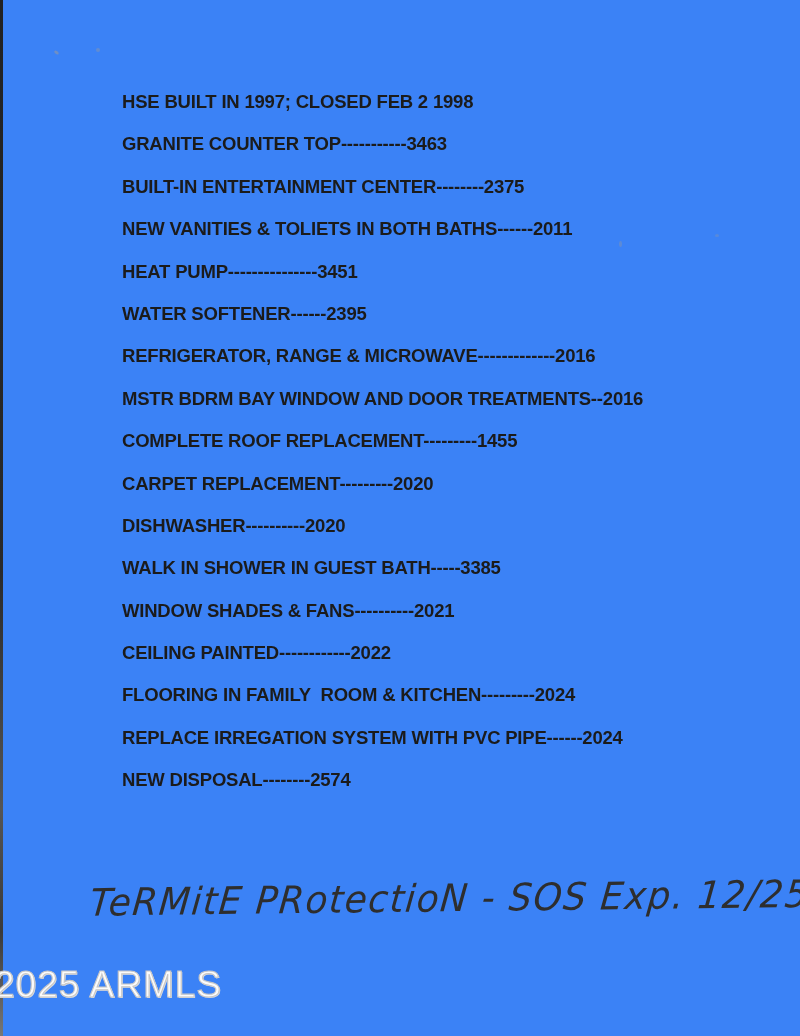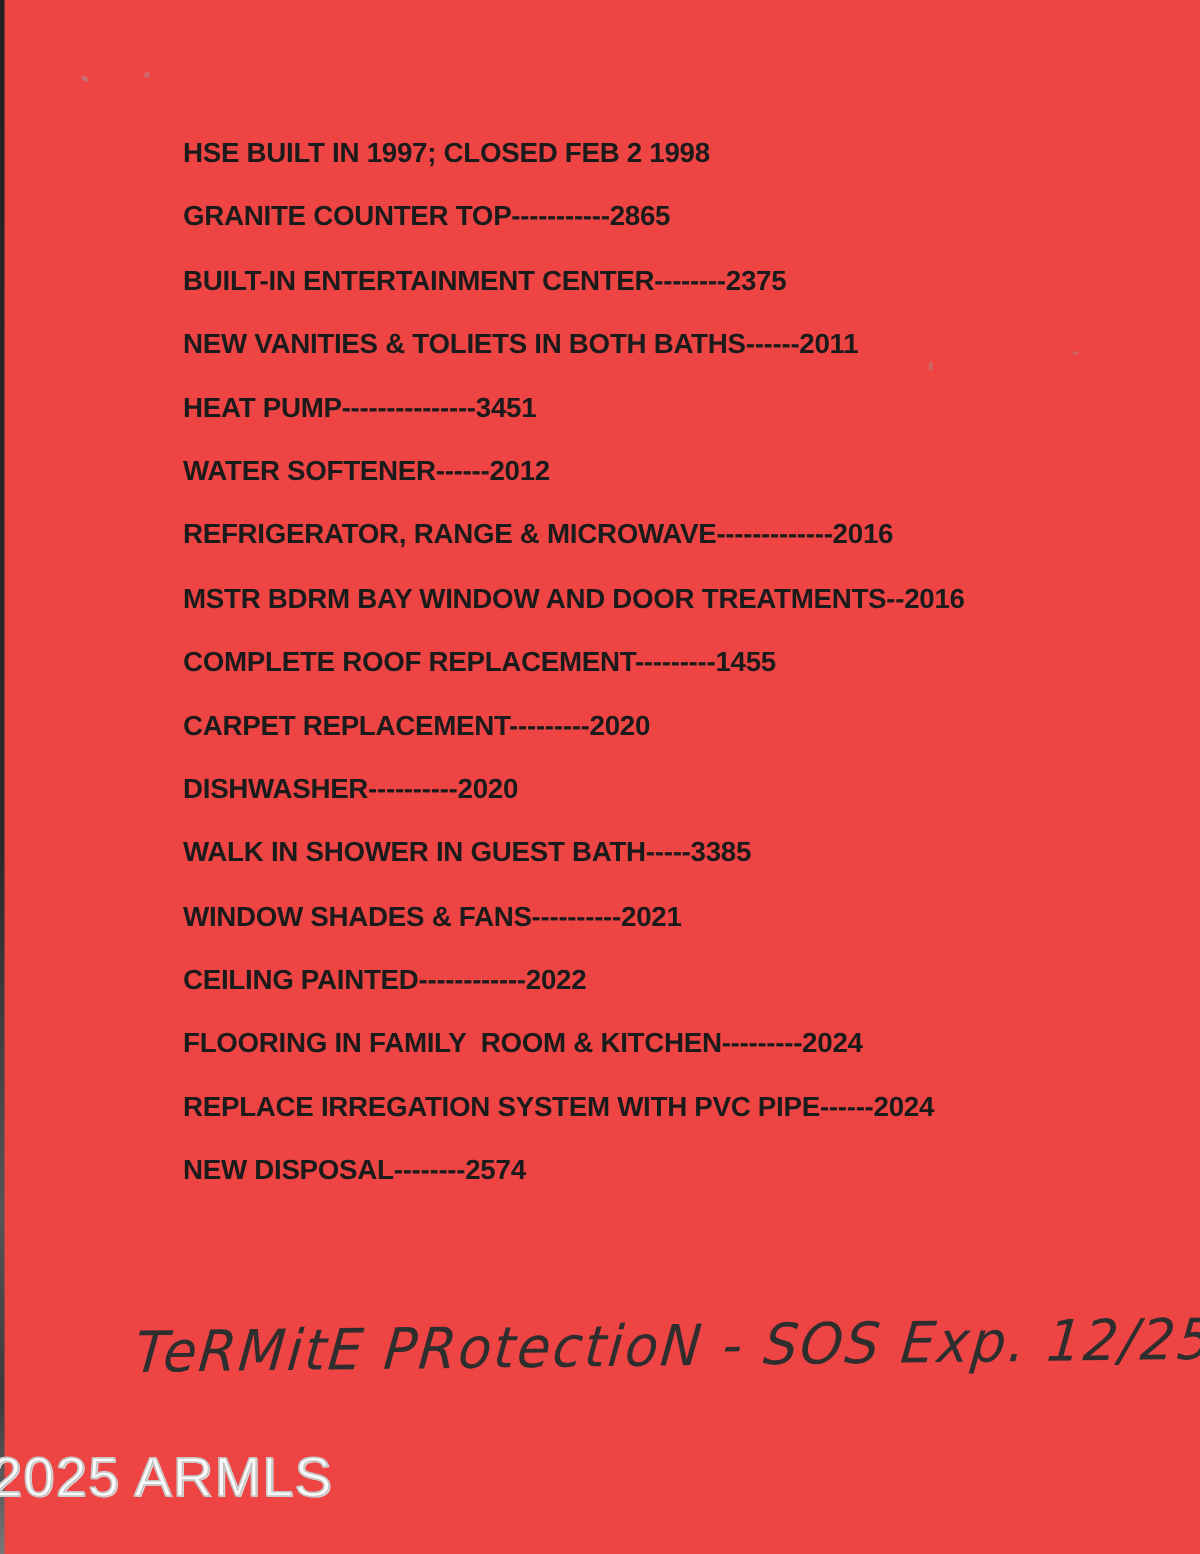--- a/index.html
+++ b/index.html
@@ -1,20 +1,20 @@
 <!DOCTYPE html>
 <html><head>
 <meta charset="utf-8">
 <style>
   html, body { margin: 0; padding: 0; background: #ffffff; }
   .page {
     position: relative;
     width: 800px;
     height: 1036px;
-    background: #ef4444;
+    background: #3b82f6;
     overflow: hidden;
     font-family: "Liberation Sans", sans-serif;
   }
   
   .scan-edge {
     position: absolute;
     left: 0; top: 0;
     width: 3px; height: 1036px;
     background: linear-gradient(180deg,
       #222222 0%, #2a2a2a 55%, #555555 78%, #3a3a3a 90%, #777777 100%);
@@ -71,25 +71,25 @@
 
   <div class="scan-edge"></div>
 
   <div class="speckle" style="left:54px; top:51px; width:5px; height:3px; transform:rotate(35deg);"></div>
   <div class="speckle" style="left:96px; top:48px; width:4px; height:4px; opacity:0.4;"></div>
   <div class="speckle" style="left:619px; top:241px; width:3px; height:6px; opacity:0.35;"></div>
   <div class="speckle" style="left:715px; top:234px; width:4px; height:3px; opacity:0.3;"></div>
 
   <div class="doc-list">
     <div class="doc-line">HSE BUILT IN 1997; CLOSED FEB 2 1998</div>
-    <div class="doc-line">GRANITE COUNTER TOP-----------2865</div>
+    <div class="doc-line">GRANITE COUNTER TOP-----------3463</div>
     <div class="doc-line">BUILT-IN ENTERTAINMENT CENTER--------2375</div>
     <div class="doc-line">NEW VANITIES &amp; TOLIETS IN BOTH BATHS------2011</div>
     <div class="doc-line">HEAT PUMP---------------3451</div>
-    <div class="doc-line">WATER SOFTENER------2012</div>
+    <div class="doc-line">WATER SOFTENER------2395</div>
     <div class="doc-line">REFRIGERATOR, RANGE &amp; MICROWAVE-------------2016</div>
     <div class="doc-line">MSTR BDRM BAY WINDOW AND DOOR TREATMENTS--2016</div>
     <div class="doc-line">COMPLETE ROOF REPLACEMENT---------1455</div>
     <div class="doc-line">CARPET REPLACEMENT---------2020</div>
     <div class="doc-line">DISHWASHER----------2020</div>
     <div class="doc-line">WALK IN SHOWER IN GUEST BATH-----3385</div>
     <div class="doc-line">WINDOW SHADES &amp; FANS----------2021</div>
     <div class="doc-line">CEILING PAINTED------------2022</div>
     <div class="doc-line">FLOORING IN FAMILY  ROOM &amp; KITCHEN---------2024</div>
     <div class="doc-line">REPLACE IRREGATION SYSTEM WITH PVC PIPE------2024</div>

